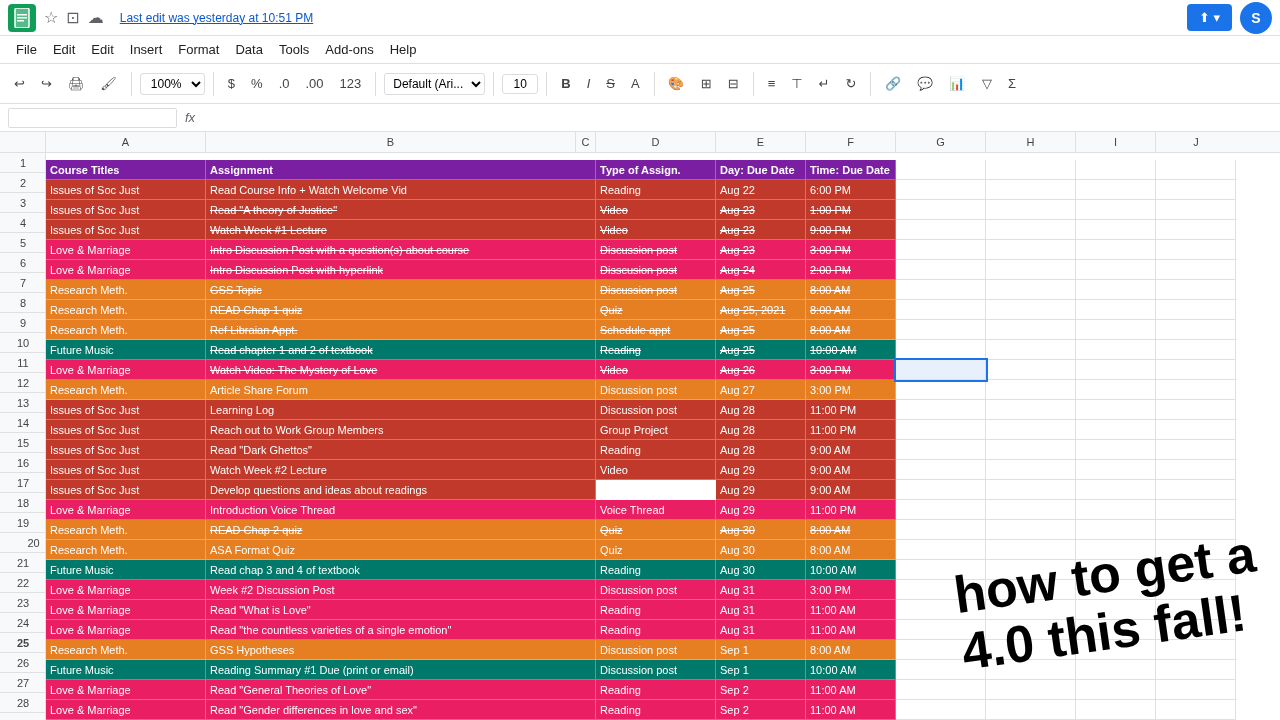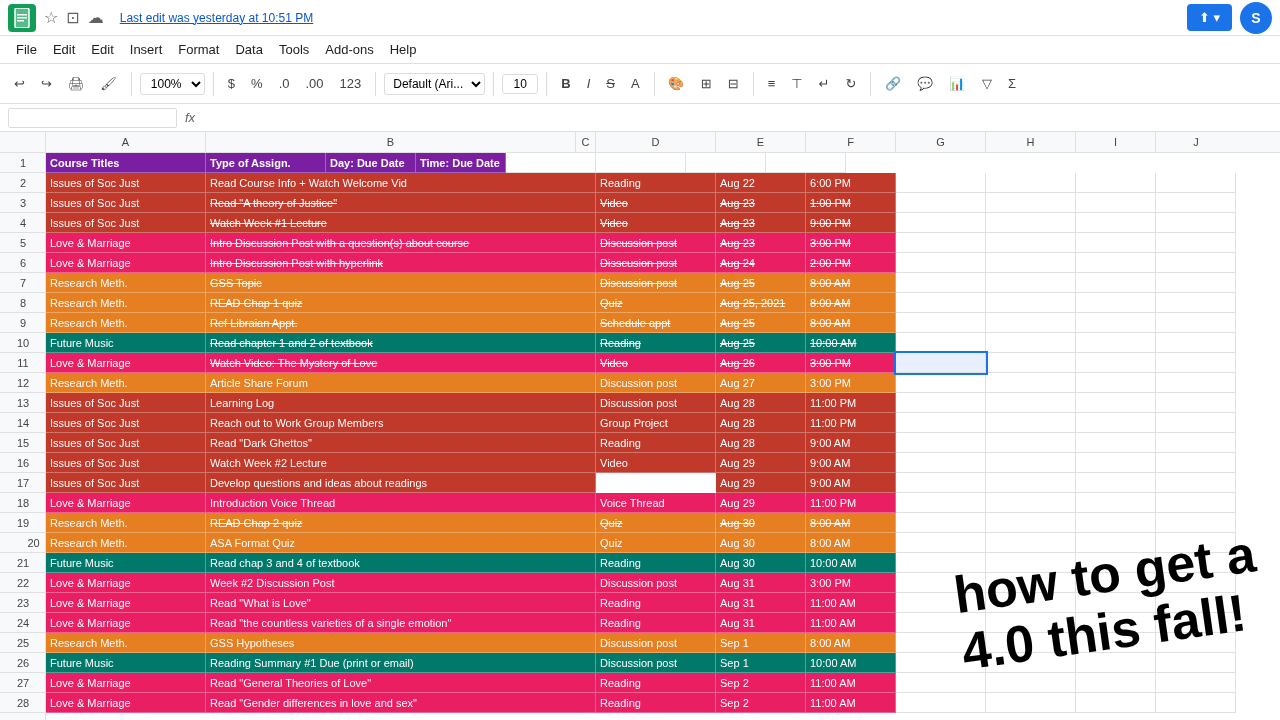--- a/index.html
+++ b/index.html
@@ -162,29 +162,30 @@
           <div style="width: 46px; min-width: 46px; height: 20px; border-bottom: 1px solid rgb(224, 224, 224); display: flex; align-items: center; justify-content: center; font-size: 11px; color: rgb(68, 68, 68); cursor: pointer; flex-shrink: 0;">15</div>
           <div style="width: 46px; min-width: 46px; height: 20px; border-bottom: 1px solid rgb(224, 224, 224); display: flex; align-items: center; justify-content: center; font-size: 11px; color: rgb(68, 68, 68); cursor: pointer; flex-shrink: 0;">16</div>
           <div style="width: 46px; min-width: 46px; height: 20px; border-bottom: 1px solid rgb(224, 224, 224); display: flex; align-items: center; justify-content: center; font-size: 11px; color: rgb(68, 68, 68); cursor: pointer; flex-shrink: 0;">17</div>
           <div style="width: 46px; min-width: 46px; height: 20px; border-bottom: 1px solid rgb(224, 224, 224); display: flex; align-items: center; justify-content: center; font-size: 11px; color: rgb(68, 68, 68); cursor: pointer; flex-shrink: 0;">18</div>
           <div style="width: 46px; min-width: 46px; height: 20px; border-bottom: 1px solid rgb(224, 224, 224); display: flex; align-items: center; justify-content: center; font-size: 11px; color: rgb(68, 68, 68); cursor: pointer; flex-shrink: 0;">19</div>
           <div style="width: 46px; min-width: 46px; height: 20px; border-bottom: 1px solid rgb(224, 224, 224); display: flex; align-items: center; justify-content: center; font-size: 11px; color: rgb(68, 68, 68); cursor: pointer; flex-shrink: 0; padding-left: 21px;">20</div>
           <div style="width: 46px; min-width: 46px; height: 20px; border-bottom: 1px solid rgb(224, 224, 224); display: flex; align-items: center; justify-content: center; font-size: 11px; color: rgb(68, 68, 68); cursor: pointer; flex-shrink: 0;">21</div>
           <div style="width: 46px; min-width: 46px; height: 20px; border-bottom: 1px solid rgb(224, 224, 224); display: flex; align-items: center; justify-content: center; font-size: 11px; color: rgb(68, 68, 68); cursor: pointer; flex-shrink: 0;">22</div>
           <div style="width: 46px; min-width: 46px; height: 20px; border-bottom: 1px solid rgb(224, 224, 224); display: flex; align-items: center; justify-content: center; font-size: 11px; color: rgb(68, 68, 68); cursor: pointer; flex-shrink: 0;">23</div>
           <div style="width: 46px; min-width: 46px; height: 20px; border-bottom: 1px solid rgb(224, 224, 224); display: flex; align-items: center; justify-content: center; font-size: 11px; color: rgb(68, 68, 68); cursor: pointer; flex-shrink: 0;">24</div>
-          <div style="width: 46px; min-width: 46px; height: 20px; border-bottom: 1px solid rgb(224, 224, 224); display: flex; align-items: center; justify-content: center; font-size: 11px; color: rgb(68, 68, 68); cursor: pointer; flex-shrink: 0;">25</div>
+          <div style="width: 46px; min-width: 46px; height: 20px; border-bottom: 1px solid rgb(224, 224, 224); display: flex; align-items: center; justify-content: center; font-size: 11px; color: rgb(68, 68, 68); cursor: pointer; flex-shrink: 0; font-weight: bold;">25</div>
           <div style="width: 46px; min-width: 46px; height: 20px; border-bottom: 1px solid rgb(224, 224, 224); display: flex; align-items: center; justify-content: center; font-size: 11px; color: rgb(68, 68, 68); cursor: pointer; flex-shrink: 0;">26</div>
           <div style="width: 46px; min-width: 46px; height: 20px; border-bottom: 1px solid rgb(224, 224, 224); display: flex; align-items: center; justify-content: center; font-size: 11px; color: rgb(68, 68, 68); cursor: pointer; flex-shrink: 0;">27</div>
           <div style="width: 46px; min-width: 46px; height: 20px; border-bottom: 1px solid rgb(224, 224, 224); display: flex; align-items: center; justify-content: center; font-size: 11px; color: rgb(68, 68, 68); cursor: pointer; flex-shrink: 0;">28</div>
         </div>
 
-      <div id="grid" style="display:flex; flex-direction:column; overflow:hidden;">
+      <div id="grid" style="display:flex; flex-direction:column; overflow:hidden;justify-content:flex-end;">
       <div style="display: flex; height: 20px; flex-shrink: 0;">
             <div style="width: 160px; min-width: 160px; height: 20px; border-right: 1px solid rgba(255, 255, 255, 0.3); border-bottom: 1px solid rgba(255, 255, 255, 0.3); padding: 0px 4px; font-size: 11px; display: flex; align-items: center; overflow: hidden; white-space: nowrap; background: rgb(123, 31, 162); color: white; text-decoration: none; font-weight: bold; cursor: cell;">Course Titles</div>
+            <div style="width: 390px; min-width: 390px; height: 20px; border-right: 1px solid rgba(255, 255, 255, 0.3); border-bottom: 1px solid rgba(255, 255, 255, 0.3); padding: 0px 4px; font-size: 11px; display: flex; align-items: center; overflow: hidden; white-space: nowrap; background: rgb(123, 31, 162); color: white; text-decoration: none; font-weight: bold; cursor: cell;">Assignment</div>
             <div style="width: 120px; min-width: 120px; height: 20px; border-right: 1px solid rgba(255, 255, 255, 0.3); border-bottom: 1px solid rgba(255, 255, 255, 0.3); padding: 0px 4px; font-size: 11px; display: flex; align-items: center; overflow: hidden; white-space: nowrap; background: rgb(123, 31, 162); color: white; text-decoration: none; font-weight: bold; cursor: cell;">Type of Assign.</div>
             <div style="width: 90px; min-width: 90px; height: 20px; border-right: 1px solid rgba(255, 255, 255, 0.3); border-bottom: 1px solid rgba(255, 255, 255, 0.3); padding: 0px 4px; font-size: 11px; display: flex; align-items: center; overflow: hidden; white-space: nowrap; background: rgb(123, 31, 162); color: white; text-decoration: none; font-weight: bold; cursor: cell;">Day: Due Date</div>
             <div style="width: 90px; min-width: 90px; height: 20px; border-right: 1px solid rgba(255, 255, 255, 0.3); border-bottom: 1px solid rgba(255, 255, 255, 0.3); padding: 0px 4px; font-size: 11px; display: flex; align-items: center; overflow: hidden; white-space: nowrap; background: rgb(123, 31, 162); color: white; text-decoration: none; font-weight: bold; cursor: cell;">Time: Due Date</div>
             <div style="width: 90px; min-width: 90px; height: 20px; border-right: 1px solid rgb(224, 224, 224); border-bottom: 1px solid rgb(224, 224, 224); padding: 0px 4px; font-size: 11px; display: flex; align-items: center; overflow: hidden; white-space: nowrap; background: rgb(255, 255, 255); color: rgb(32, 33, 36); text-decoration: none; font-weight: normal; cursor: cell;"></div>
             <div style="width: 90px; min-width: 90px; height: 20px; border-right: 1px solid rgb(224, 224, 224); border-bottom: 1px solid rgb(224, 224, 224); padding: 0px 4px; font-size: 11px; display: flex; align-items: center; overflow: hidden; white-space: nowrap; background: rgb(255, 255, 255); color: rgb(32, 33, 36); text-decoration: none; font-weight: normal; cursor: cell;"></div>
             <div style="width: 80px; min-width: 80px; height: 20px; border-right: 1px solid rgb(224, 224, 224); border-bottom: 1px solid rgb(224, 224, 224); padding: 0px 4px; font-size: 11px; display: flex; align-items: center; overflow: hidden; white-space: nowrap; background: rgb(255, 255, 255); color: rgb(32, 33, 36); text-decoration: none; font-weight: normal; cursor: cell;"></div>
             <div style="width: 80px; min-width: 80px; height: 20px; border-right: 1px solid rgb(224, 224, 224); border-bottom: 1px solid rgb(224, 224, 224); padding: 0px 4px; font-size: 11px; display: flex; align-items: center; overflow: hidden; white-space: nowrap; background: rgb(255, 255, 255); color: rgb(32, 33, 36); text-decoration: none; font-weight: normal; cursor: cell;"></div>
           </div>
           <div style="display: flex; height: 20px; flex-shrink: 0;">
             <div style="width: 160px; min-width: 160px; height: 20px; border-right: 1px solid rgba(255, 255, 255, 0.3); border-bottom: 1px solid rgba(255, 255, 255, 0.3); padding: 0px 4px; font-size: 11px; display: flex; align-items: center; overflow: hidden; white-space: nowrap; background: rgb(192, 57, 43); color: white; text-decoration: none; font-weight: normal; cursor: cell;">Issues of Soc Just</div>

